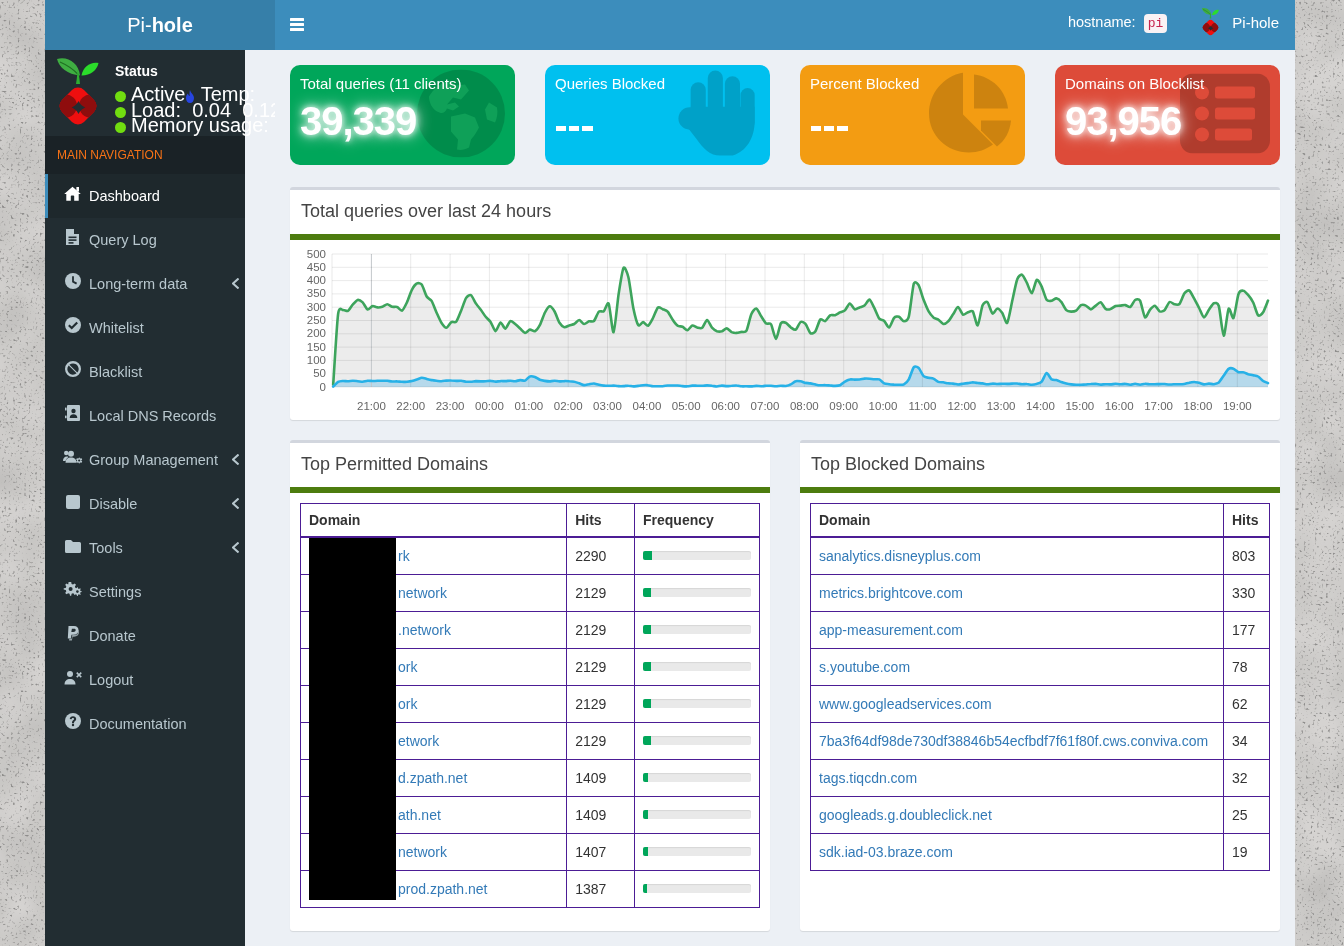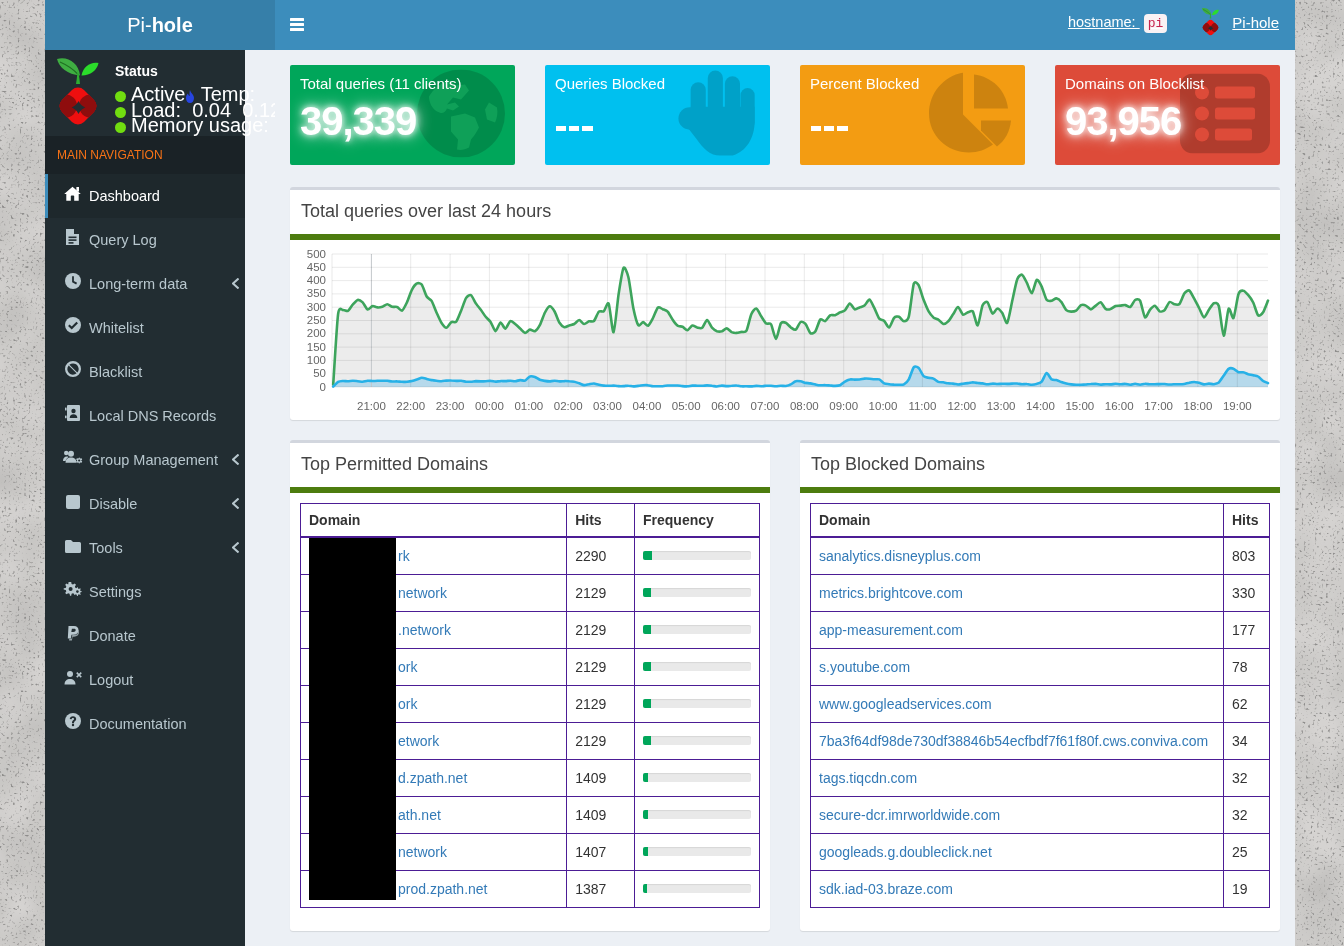--- a/index.html
+++ b/index.html
@@ -7,21 +7,21 @@
 body { font-family:"Liberation Sans", sans-serif; font-size:14px; background:#d3d1d0; }
 #noise { position:absolute; left:0; top:0; z-index:0; }
 .wrapper { position:absolute; left:45px; top:0; width:1250px; height:946px; background:#ecf0f5; z-index:1; }
 
 .main-header { position:absolute; left:0; top:0; width:100%; height:50px; }
 .logo { position:absolute; left:0; top:0; width:230px; height:50px; background:#367fa9; color:#fff; text-align:center; line-height:50px; font-size:20px; font-weight:300; }
 .logo b { font-weight:700; }
 .navbar { position:absolute; left:230px; top:0; right:0; height:50px; background:#3c8dbc; }
 .burger { position:absolute; left:15px; top:18px; width:14px; height:13px; }
 .burger span { display:block; height:3px; background:#fff; margin-bottom:2.1px; border-radius:0.5px; }
-.nav-right { position:absolute; right:0; top:0; height:44px; display:flex; align-items:center; color:#fff; font-size:15px;text-decoration:underline; }
+.nav-right { position:absolute; right:0; top:0; height:44px; display:flex; align-items:center; color:#fff; font-size:15px; }
 .nav-right code { font-family:"Liberation Mono", monospace; font-size:13px; background:#f9f2f4; color:#c7254e; padding:2px 4px; border-radius:4px; margin-left:4px; }
 .hostname { margin-right:34px; font-size:14.5px; }
 .nav-piho { display:flex; align-items:center; padding-right:16px; }
 .nav-piho svg { margin-right:12px; }
 
 .sidebar { position:absolute; left:0; top:50px; width:200px; bottom:0; background:#222d32; }
 .user-panel { position:relative; height:86px; padding:9px 10px; }
 .up-img { position:absolute; left:10px; top:6px; }
 .up-info { position:absolute; left:70px; top:13px; color:#fff; }
 .up-info .st { font-weight:bold; font-size:14px; margin-bottom:8px; }
@@ -35,21 +35,21 @@
 .smenu li.active a { color:#fff; background:#1e282c; border-left-color:#3c8dbc; }
 .smenu .mi { display:inline-block; width:19px; margin-right:7px; text-align:center; vertical-align:middle; margin-top:-3px; }
 .smenu .caret-l { position:absolute; right:6px; top:16px; line-height:0; }
 
 .content-wrapper { position:absolute; left:230px; top:50px; right:0; bottom:0; background:#ecf0f5; }
 .content { padding:15px; }
 .row { display:flex; margin:0 -15px; }
 .col3 { width:25%; padding:0 15px; }
 .col6 { width:50%; padding:0 15px; }
 
-.small-box { position:relative; height:100px; border-radius:2px; color:#fff; margin-bottom:22px; overflow:hidden; }
+.small-box { position:relative; height:100px; border-radius:10px; color:#fff; margin-bottom:22px; overflow:hidden; }
 .small-box .inner { position:absolute; left:0; top:0; padding:9px 10px; z-index:2; }
 .small-box .inner p { font-size:15px; margin-top:1px; white-space:nowrap; }
 .small-box .inner h3 { font-size:40px; font-weight:bold; margin-top:7px; letter-spacing:-1px; text-shadow:0 0 16px rgba(255,255,255,0.95), 0 0 9px rgba(255,255,255,0.75), 0 0 5px rgba(255,255,255,0.5); white-space:nowrap; }
 .dashes { position:absolute; left:10.5px; top:60.5px; z-index:2; font-size:0; }
 .dashes i { display:inline-block; width:10.5px; height:5px; background:#fff; margin-right:2.8px; }
 .small-box .sicon { position:absolute; right:10px; top:50%; transform:translateY(-50%); z-index:1; }
 .bg-green { background:#00a65a; }
 .bg-aqua { background:#00c0ef; }
 .bg-yellow { background:#f39c12; }
 .bg-red { background:#dd4b39; }
@@ -546,24 +546,20 @@
                     </tr>
               <tr>
                       <td><a>7ba3f64df98de730df38846b54ecfbdf7f61f80f.cws.conviva.com</a></td>
                       <td>34</td>
                     </tr>
               <tr>
                       <td><a>tags.tiqcdn.com</a></td>
                       <td>32</td>
                     </tr>
               <tr>
-                      <td><a>secure-dcr.imrworldwide.com</a></td>
-                      <td>32</td>
-                    </tr>
-              <tr>
                       <td><a>googleads.g.doubleclick.net</a></td>
                       <td>25</td>
                     </tr>
               <tr>
                       <td><a>sdk.iad-03.braze.com</a></td>
                       <td>19</td>
                     </tr>
             </tbody>
                 </table>
           </div>

